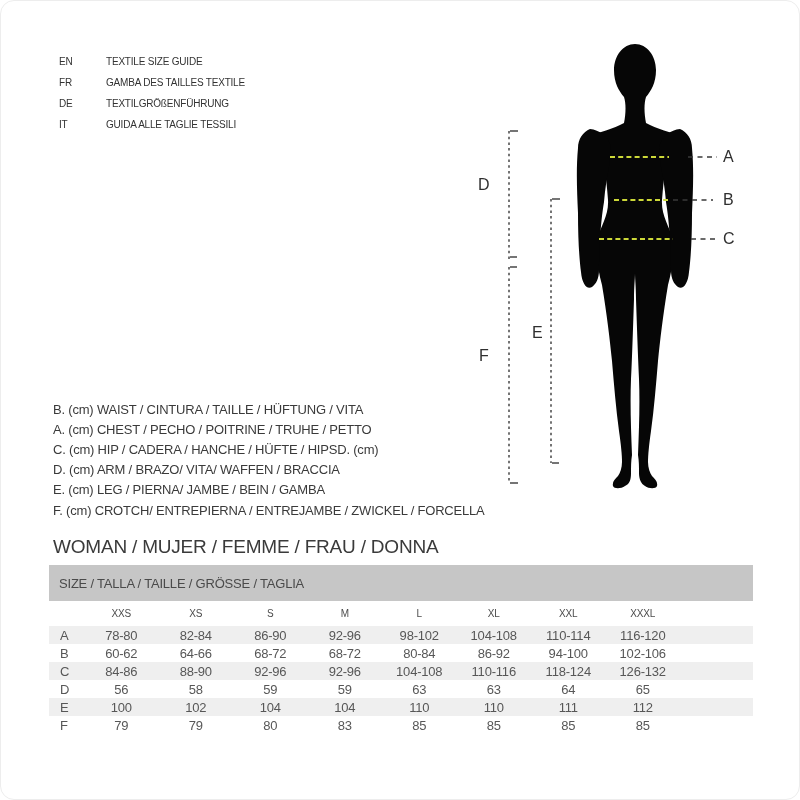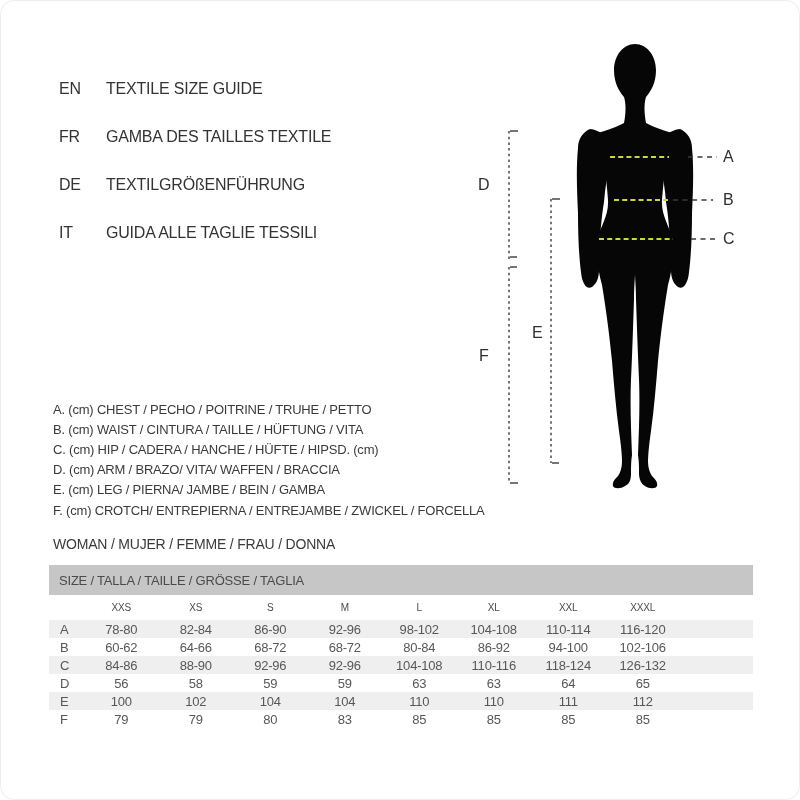--- a/index.html
+++ b/index.html
@@ -13,42 +13,42 @@
   .page {
     position:absolute; left:0; top:0; width:800px; height:800px;
     background:#fff;
     border:1px solid #ededed;
     border-radius:14px;
   }
 
   
   .lang-block { position:absolute; left:58px; top:50px; }
   .lang-row { display:flex; height:21px; align-items:center;
-              font-size:16px; letter-spacing:-0.2px; color:#333;margin-top:27px; }
+              font-size:10px; letter-spacing:-0.2px; color:#333; }
   .lang-code { width:47px; }
 
   
   .figure-svg { position:absolute; left:460px; top:28px; }
   .measure-label {
     position:absolute; font-size:16px; color:#2f2f2f; letter-spacing:0;
   }
 
   
   .legend { position:absolute; left:52px; top:398px; }
   .legend-line { height:20.2px; display:flex; align-items:center;
                  font-size:13px; letter-spacing:-0.2px; color:#3a3a3a; }
 
   
   .group-title { position:absolute; left:52px; top:535px;
-                 font-size:14px; letter-spacing:-0.2px; color:#3a3a3a; }
+                 font-size:19px; letter-spacing:-0.2px; color:#3a3a3a; }
 
   
   .size-table { position:absolute; left:48px; top:564px; width:704px; }
   .tbl-band {
-    height:30px; background:#c6c6c6; display:flex; align-items:center;
+    height:36px; background:#c6c6c6; display:flex; align-items:center;
     padding-left:10px; font-size:13px; letter-spacing:-0.2px; color:#4a4a4a;
   }
   .trow {
     display:grid; grid-template-columns:35px repeat(8,74.5px) 1fr;
     align-items:center;
   }
   .thead-row { height:25px; font-size:10px; color:#4c4c4c; background:#fff; }
   .tbody-row { height:18px; font-size:13px; color:#575757; }
   .tbody-row.alt { background:#efefef; }
   .cell { text-align:center; letter-spacing:-0.2px; }
@@ -172,22 +172,22 @@
   </svg>
 
   <span class="measure-label" style="left:722px; top:147px;">A</span>
   <span class="measure-label" style="left:722px; top:190px;">B</span>
   <span class="measure-label" style="left:722px; top:229px;">C</span>
   <span class="measure-label" style="left:477px; top:175px;">D</span>
   <span class="measure-label" style="left:531px; top:323px;">E</span>
   <span class="measure-label" style="left:478px; top:346px;">F</span>
 
   <div class="legend">
+    <div class="legend-line">B. (cm) WAIST / CINTURA / TAILLE / HÜFTUNG / VITA</div>
     <div class="legend-line">A. (cm) CHEST / PECHO / POITRINE / TRUHE / PETTO</div>
-    <div class="legend-line">B. (cm) WAIST / CINTURA / TAILLE / HÜFTUNG / VITA</div>
     <div class="legend-line">C. (cm) HIP / CADERA / HANCHE / HÜFTE / HIPSD. (cm)</div>
     <div class="legend-line">D. (cm) ARM / BRAZO/ VITA/ WAFFEN / BRACCIA</div>
     <div class="legend-line">E. (cm) LEG / PIERNA/ JAMBE / BEIN / GAMBA</div>
     <div class="legend-line">F. (cm) CROTCH/ ENTREPIERNA / ENTREJAMBE / ZWICKEL / FORCELLA</div>
   </div>
 
   <div class="group-title">WOMAN / MUJER / FEMME / FRAU / DONNA</div>
 
   <div class="size-table">
     <div class="tbl-band">SIZE / TALLA / TAILLE / GRÖSSE / TAGLIA</div>

